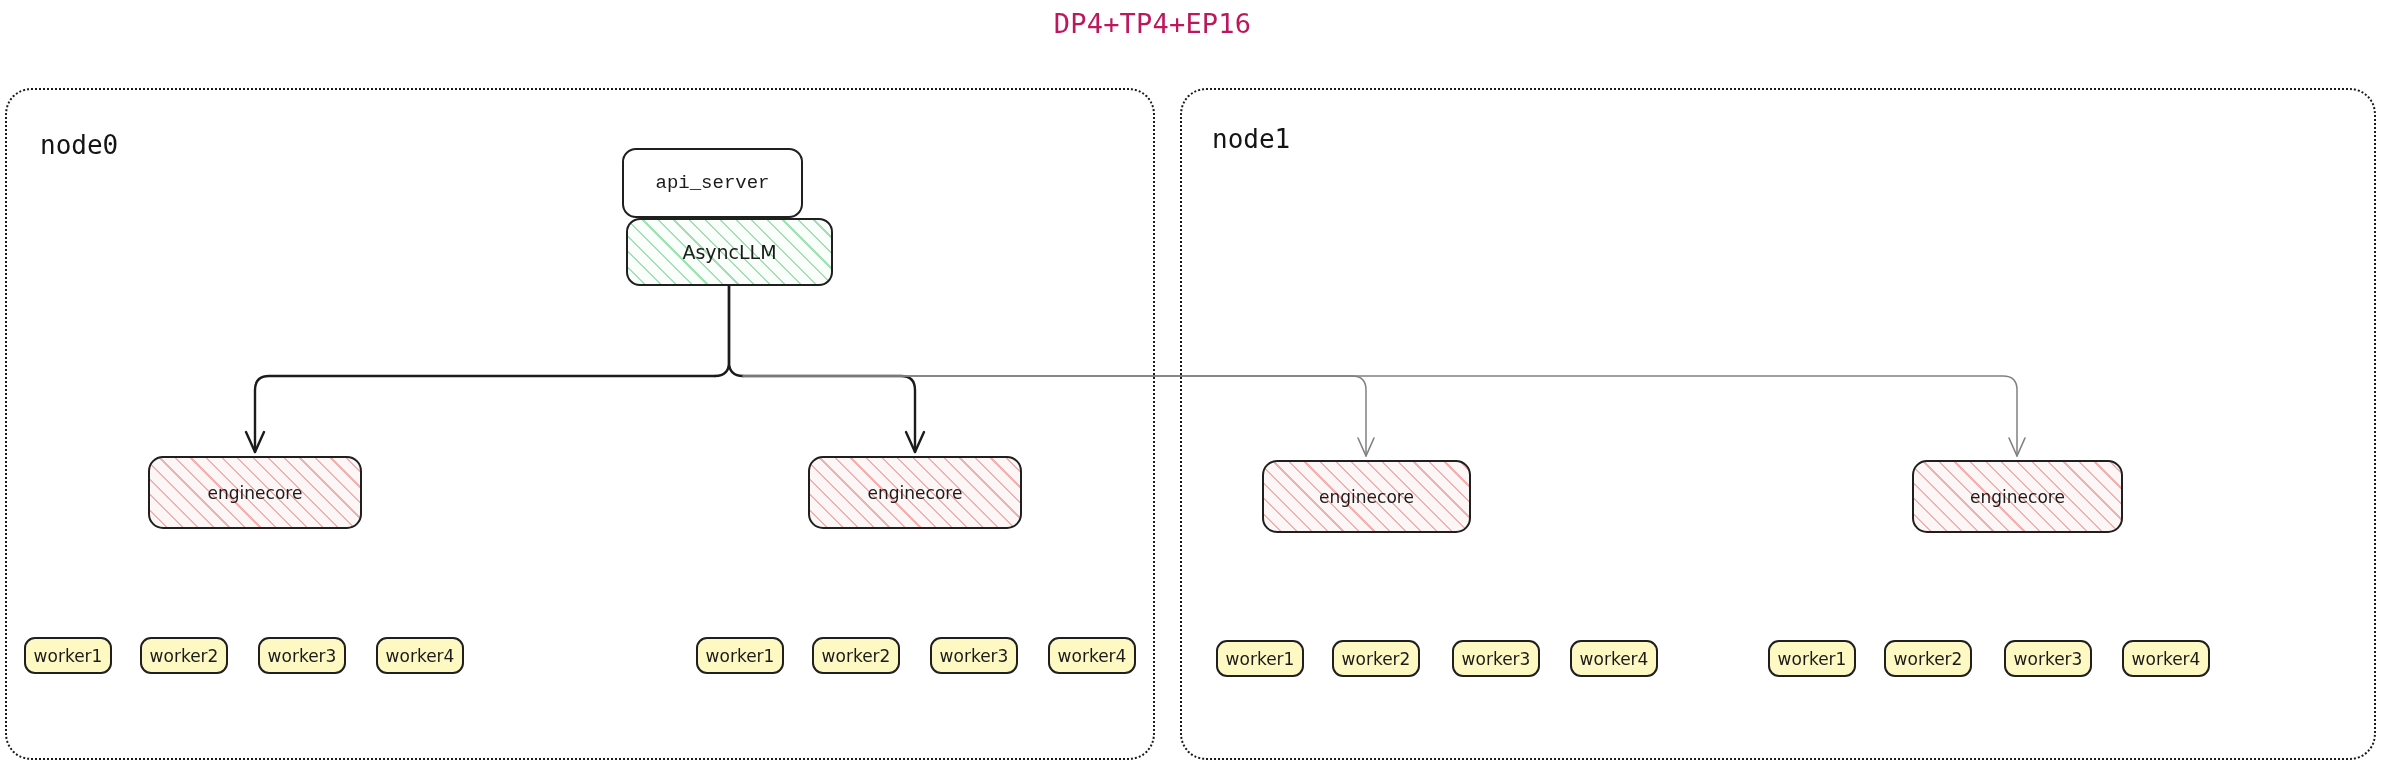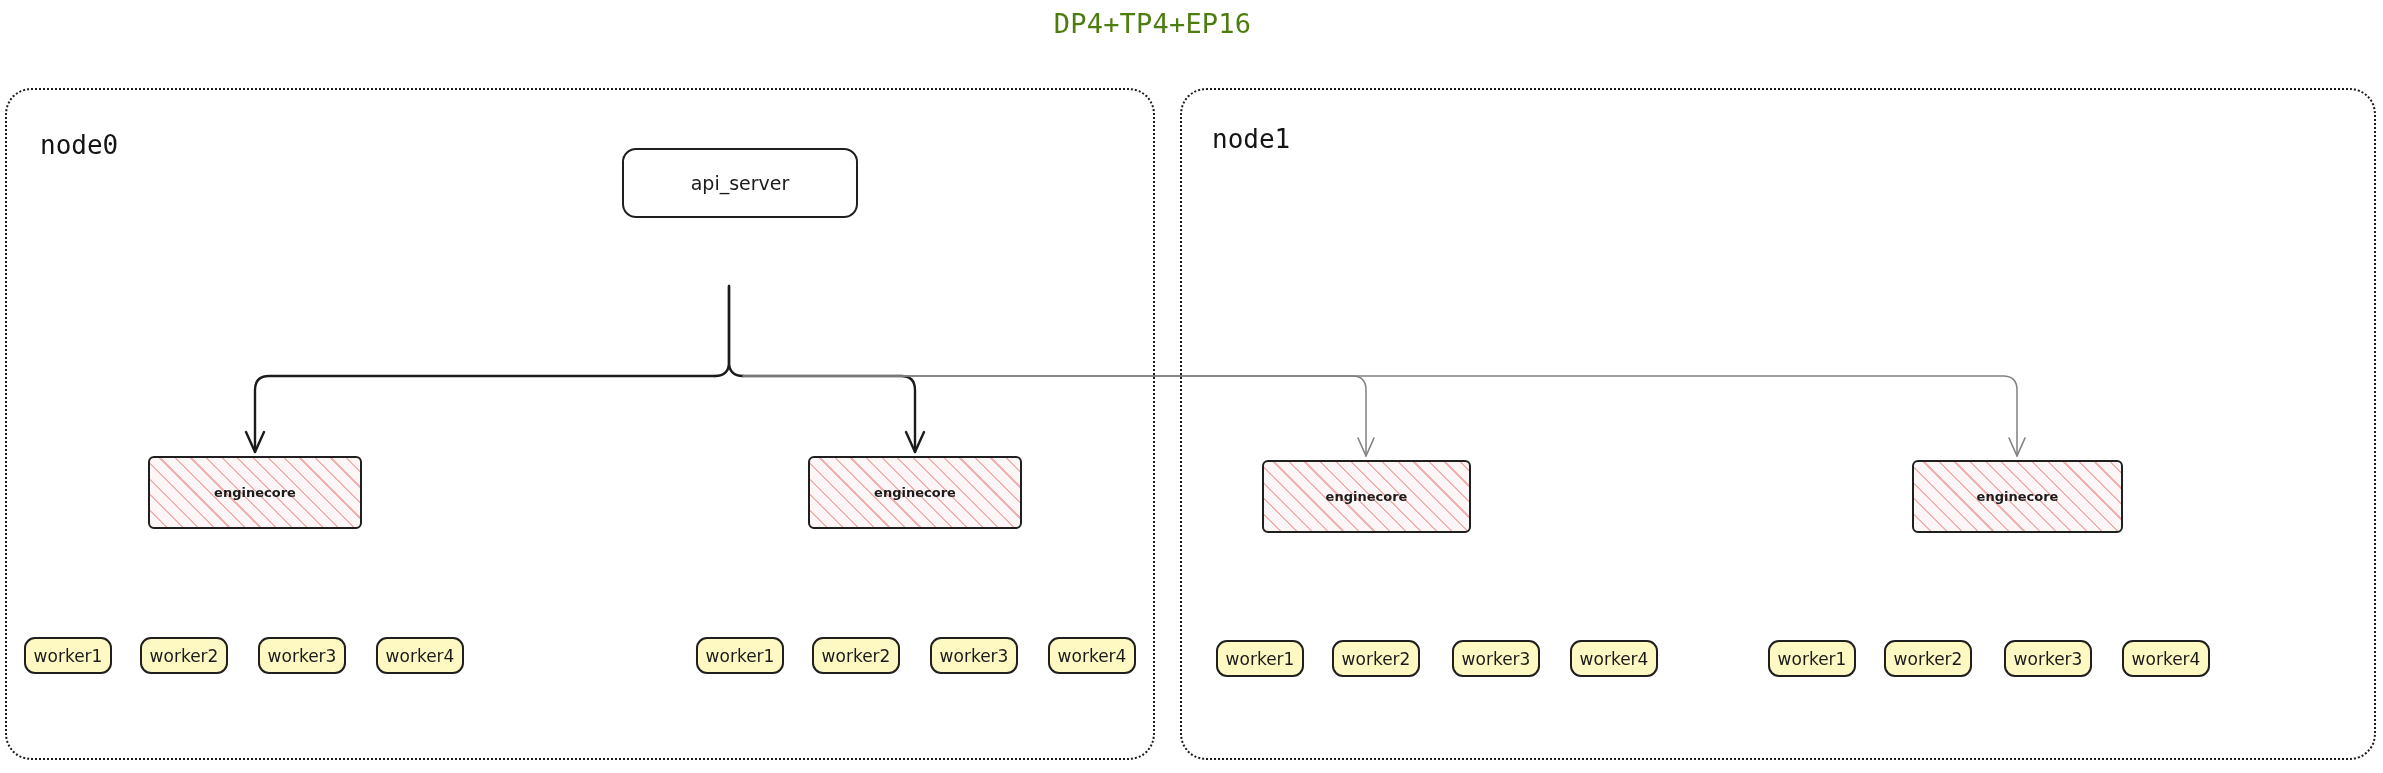--- a/index.html
+++ b/index.html
@@ -21,21 +21,21 @@
   
   .diagram-title {
     position: absolute;
     left: 0;
     top: 8px;
     width: 2305px;
     text-align: center;
     font-family: "DejaVu Sans Mono", monospace;
     font-size: 27px;
     font-weight: 500;
-    color: #4d7c0f;
+    color: #be185d;
     letter-spacing: 0.2px;
   }
 
   
   .node-box {
     position: absolute;
     border: 2.5px dotted #1b1b1b;
     border-radius: 26px;
     background: transparent;
     box-sizing: border-box;
@@ -76,31 +76,30 @@
     background-image: repeating-linear-gradient(
       45deg,
       rgba(86, 200, 120, 0.55) 0px,
       rgba(86, 200, 120, 0.55) 1.6px,
       rgba(255, 255, 255, 0) 1.6px,
       rgba(255, 255, 255, 0) 11px
     );
   }
 
   .box-engine {
-    font-size: 13px;
-    border-radius: 6px;
+    font-size: 17px;
+    border-radius: 15px;
     background-color: #fdf6f6;
     background-image: repeating-linear-gradient(
       45deg,
       rgba(231, 120, 120, 0.55) 0px,
       rgba(231, 120, 120, 0.55) 1.6px,
       rgba(255, 255, 255, 0) 1.6px,
       rgba(255, 255, 255, 0) 11px
     );
-    font-weight: bold;
   }
 
   .box-worker {
     font-size: 17px;
     border-radius: 11px;
     border-width: 2px;
     background: #fef9c3;
   }
 
   
@@ -142,21 +141,22 @@
         <path d="M 246 432 L 255 452 L 264 432" fill="none" stroke="#1b1b1b" stroke-width="2.4" stroke-linecap="round" stroke-linejoin="round"></path>
         <path d="M 743 376 L 901 376 Q 915 376 915 390 L 915 452" fill="none" stroke="#1b1b1b" stroke-width="2.4" stroke-linecap="round"></path>
         <path d="M 906 432 L 915 452 L 924 432" fill="none" stroke="#1b1b1b" stroke-width="2.4" stroke-linecap="round" stroke-linejoin="round"></path>
         <path d="M 743 376 L 1352 376 Q 1366 376 1366 390 L 1366 456" fill="none" stroke="#808080" stroke-width="1.5" stroke-linecap="round"></path>
         <path d="M 1358 438 L 1366 456 L 1374 438" fill="none" stroke="#808080" stroke-width="1.6" stroke-linecap="round" stroke-linejoin="round"></path>
         <path d="M 743 376 L 2003 376 Q 2017 376 2017 390 L 2017 456" fill="none" stroke="#808080" stroke-width="1.5" stroke-linecap="round"></path>
         <path d="M 2009 438 L 2017 456 L 2025 438" fill="none" stroke="#808080" stroke-width="1.6" stroke-linecap="round" stroke-linejoin="round"></path>
       </g>
   </svg>
 
-  <div class="rbox box-api" id="box-api-server" style="left: 622px; top: 148px; width: 236px; height: 70px;">api_server</div>
+  <div class="rbox box-api" id="box-api-server" style="left: 622px; top: 148px; width: 181px; height: 70px; font-family: Liberation Mono, monospace;">api_server</div>
+  <div class="rbox box-async" id="box-async-llm" style="left: 626px; top: 218px; width: 207px; height: 68px;">AsyncLLM</div>
 
   <div id="dynamic-layer">
       <div class="rbox box-engine" style="left: 148px; top: 456px; width: 214px; height: 73px;">enginecore</div>
       <div class="rbox box-engine" style="left: 808px; top: 456px; width: 214px; height: 73px;">enginecore</div>
       <div class="rbox box-engine" style="left: 1262px; top: 460px; width: 209px; height: 73px;">enginecore</div>
       <div class="rbox box-engine" style="left: 1912px; top: 460px; width: 211px; height: 73px;">enginecore</div>
       <div class="rbox box-worker" style="left: 24px; top: 637px; width: 88px; height: 37px;">worker1</div>
       <div class="rbox box-worker" style="left: 140px; top: 637px; width: 88px; height: 37px;">worker2</div>
       <div class="rbox box-worker" style="left: 258px; top: 637px; width: 88px; height: 37px;">worker3</div>
       <div class="rbox box-worker" style="left: 376px; top: 637px; width: 88px; height: 37px;">worker4</div>

